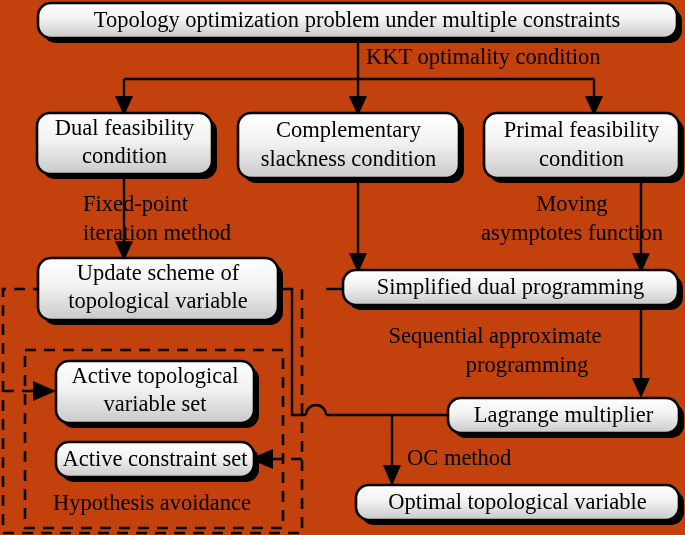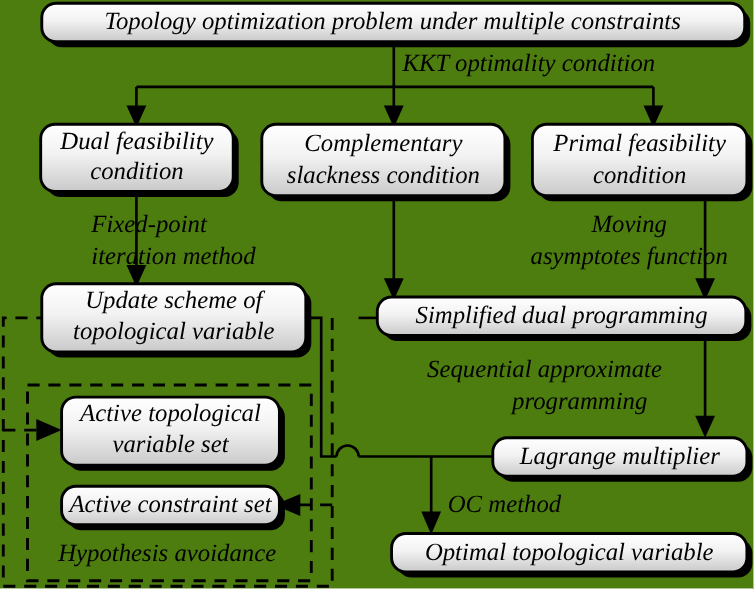--- a/index.html
+++ b/index.html
@@ -10,22 +10,21 @@
   body {
     width: 685px;
     height: 535px;
     font-family: "Liberation Serif", "DejaVu Serif", serif;
     overflow: hidden;
   }
   #diagram-root {
     position: relative;
     width: 685px;
     height: 535px;
-    background: #4d7c0f;
-    font-style: italic;
+    background: #c2410c;
   }
   svg.flow-svg {
     position: absolute;
     left: 0;
     top: 0;
     width: 685px;
     height: 535px;
   }
   .node-label {
     font-family: "Liberation Serif", "DejaVu Serif", serif;

